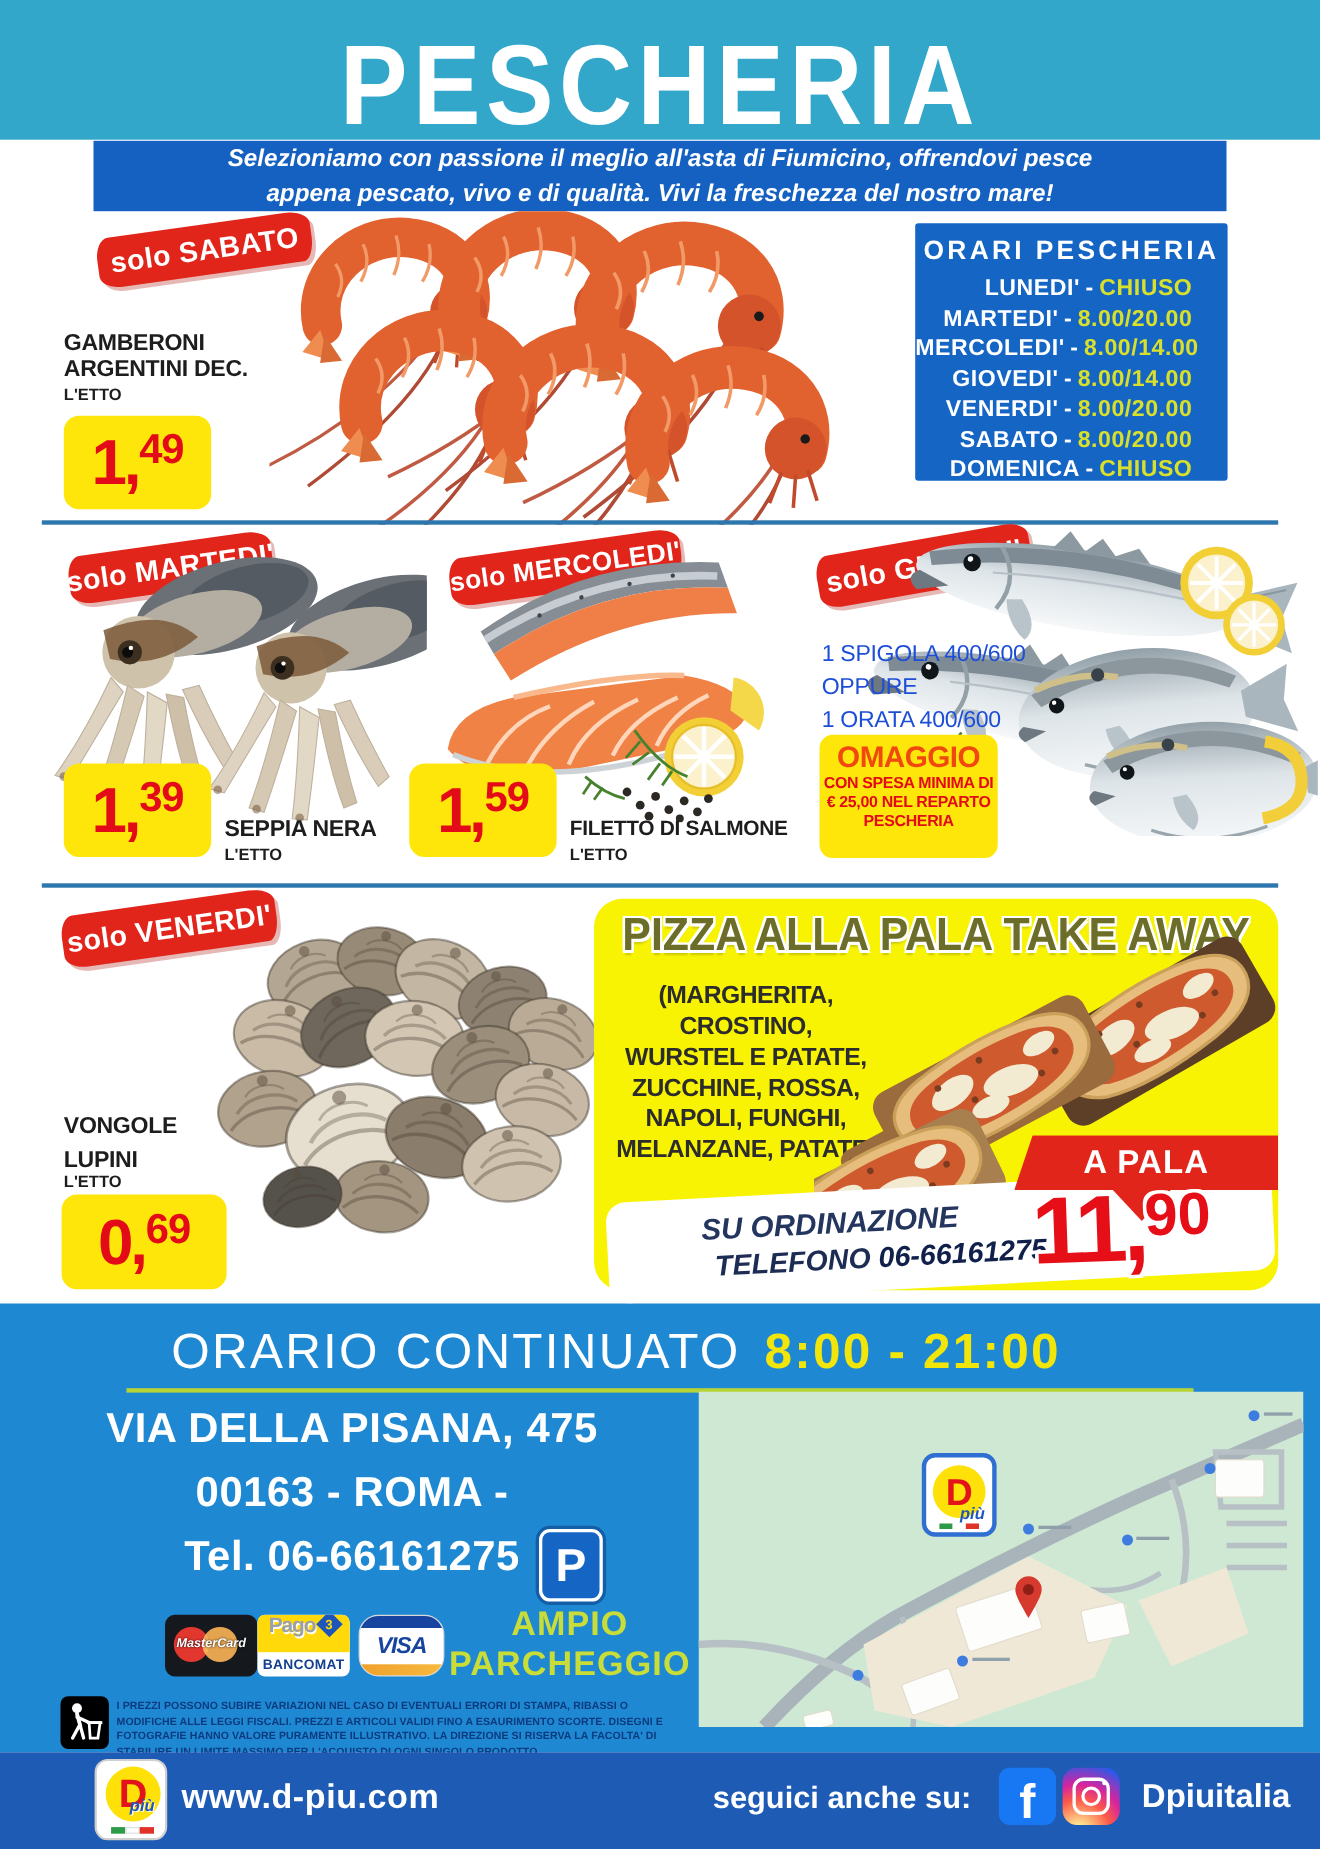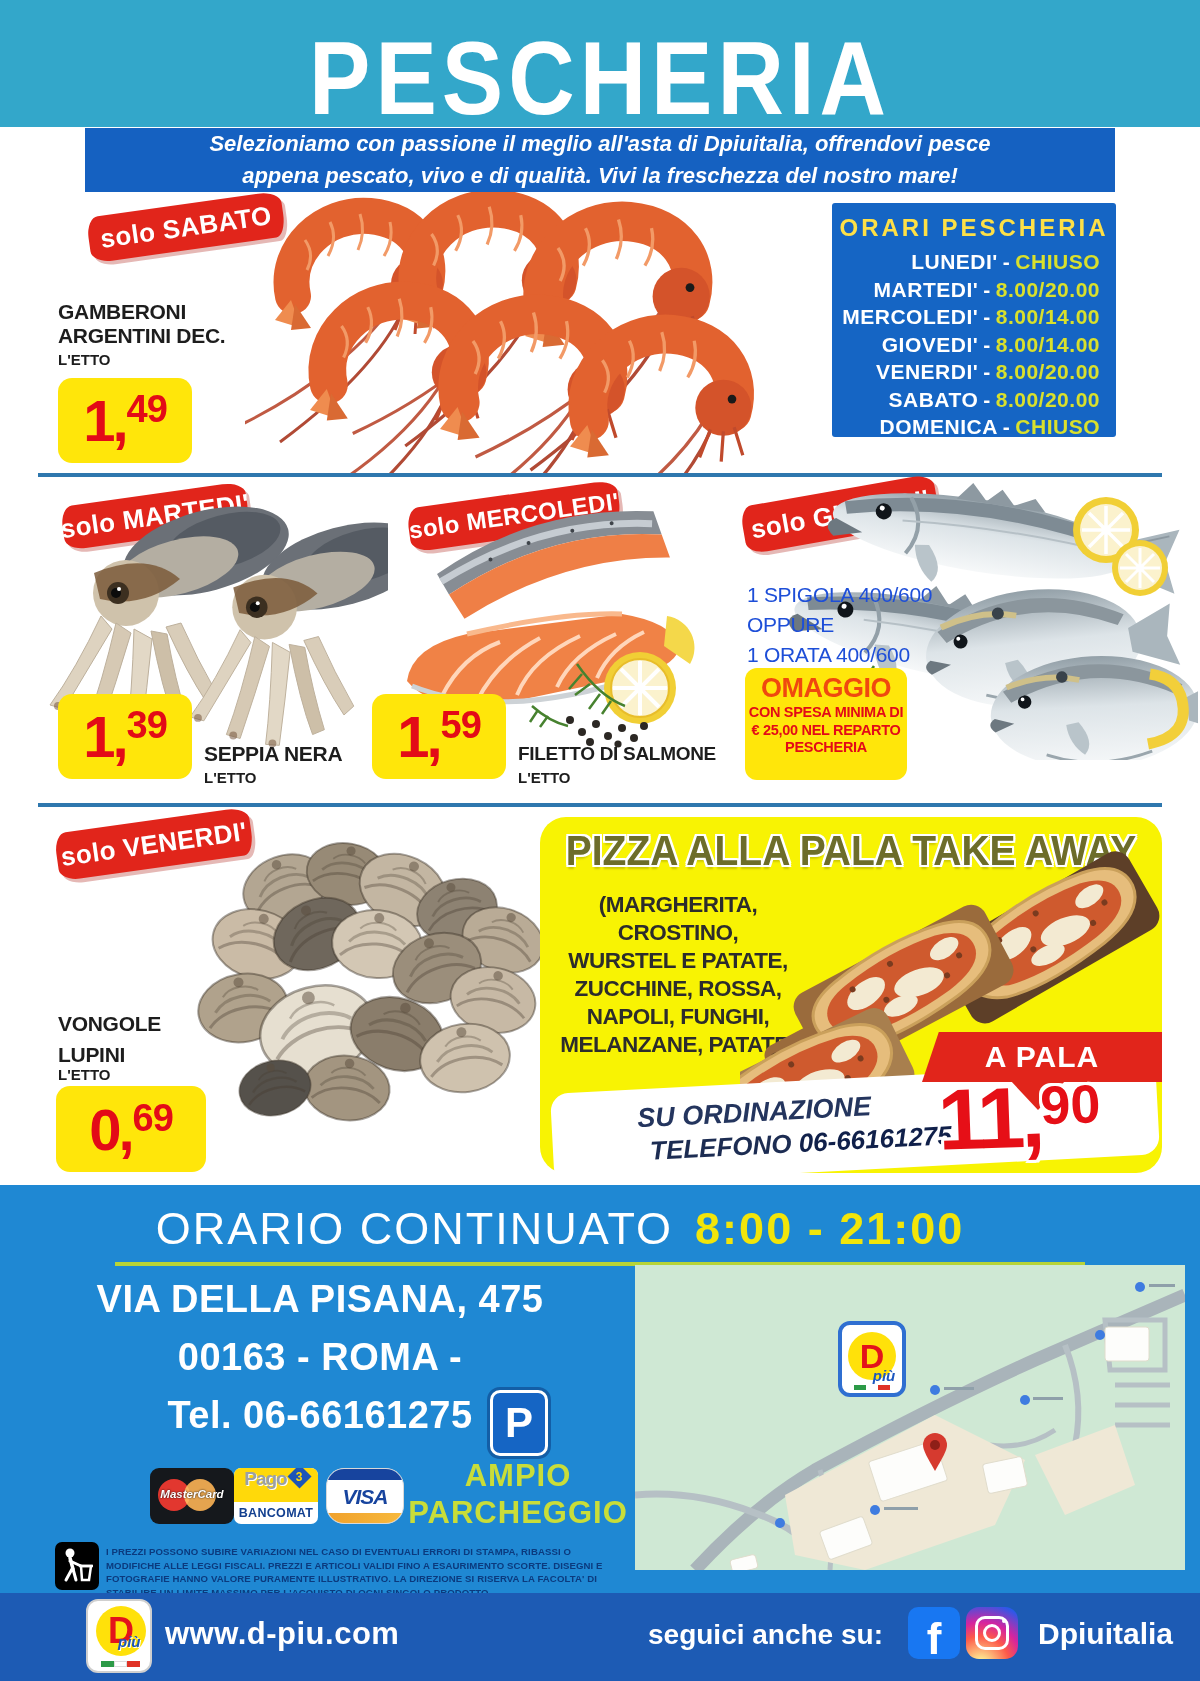--- a/index.html
+++ b/index.html
@@ -25,23 +25,23 @@
   .pricebox{background:#ffe60a;border-radius:14px;display:flex;align-items:center;justify-content:center;
             color:#e30b17;font-weight:800}
   .pricebox .pm{font-size:58px;letter-spacing:-3px}
   .pricebox .pc{font-size:38px;position:relative;top:-11px;margin-left:1px;letter-spacing:-1px}
 
   .plabel{font-weight:800;color:#1d1d1d;font-size:21px;line-height:24px;letter-spacing:-.3px}
   .punit{font-weight:700;color:#1d1d1d;font-size:15px}
 
   
   .orari{left:832px;top:203px;width:284px;height:234px;background:#1565c4;border-radius:3px;padding-top:11px}
-  .orari-title{color:#fde047;font-weight:800;font-size:24px;letter-spacing:3px;text-align:center}
+  .orari-title{color:#ffffff;font-weight:800;font-size:24px;letter-spacing:3px;text-align:center}
   .orari-rows{margin-top:6px}
-  .orow{text-align:right;padding-right:16px;font-weight:800;font-size:21px;line-height:27.5px;color:#fff;letter-spacing:.5px}
+  .orow{text-align:right;padding-right:32px;font-weight:800;font-size:21px;line-height:27.5px;color:#fff;letter-spacing:.5px}
   .orow .val{color:#d9e02c}
   .orow .sep{margin:0 5px;color:#fff}
 
   .divider{height:4px;background:#2e77ae}
 
   
   .gio-lines{font-weight:400;color:#1d4ed8;font-size:21px;line-height:30px;letter-spacing:-.3px}
   .omaggio{background:#ffe60a;border-radius:12px;text-align:center;padding-top:5px}
   .omaggio .t{color:#f0480f;font-weight:900;font-size:27px;letter-spacing:-.5px}
   .omaggio .l{color:#e30b17;font-weight:800;font-size:14.5px;line-height:17.5px;letter-spacing:-.3px}
@@ -124,21 +124,21 @@
 </style>
 </head>
 <body>
 
 <div id="page">
 
   <div class="abs hdr">
     <div class="hdr-title">PESCHERIA</div>
   </div>
   <div class="abs subbar">
-    <div>Selezioniamo con passione il meglio all'asta di Dpiuitalia, offrendovi pesce</div>
+    <div>Selezioniamo con passione il meglio all'asta di Fiumicino, offrendovi pesce</div>
     <div>appena pescato, vivo e di qualità. Vivi la freschezza del nostro mare!</div>
   </div>
 
   <div class="abs badge" style="left:88px;top:204px;width:196px;height:46px">
     <span>solo SABATO</span>
   </div>
 
   <svg class="abs" style="left:245px;top:192px" width="535" height="285" viewBox="0 0 535 285">
     <defs>
       <g id="shr">

